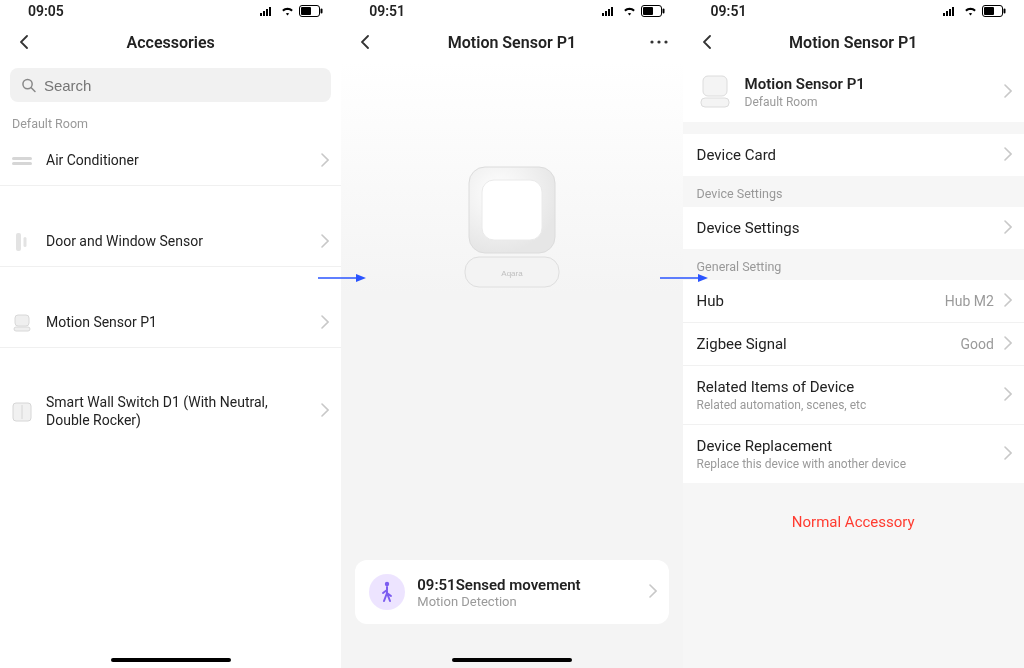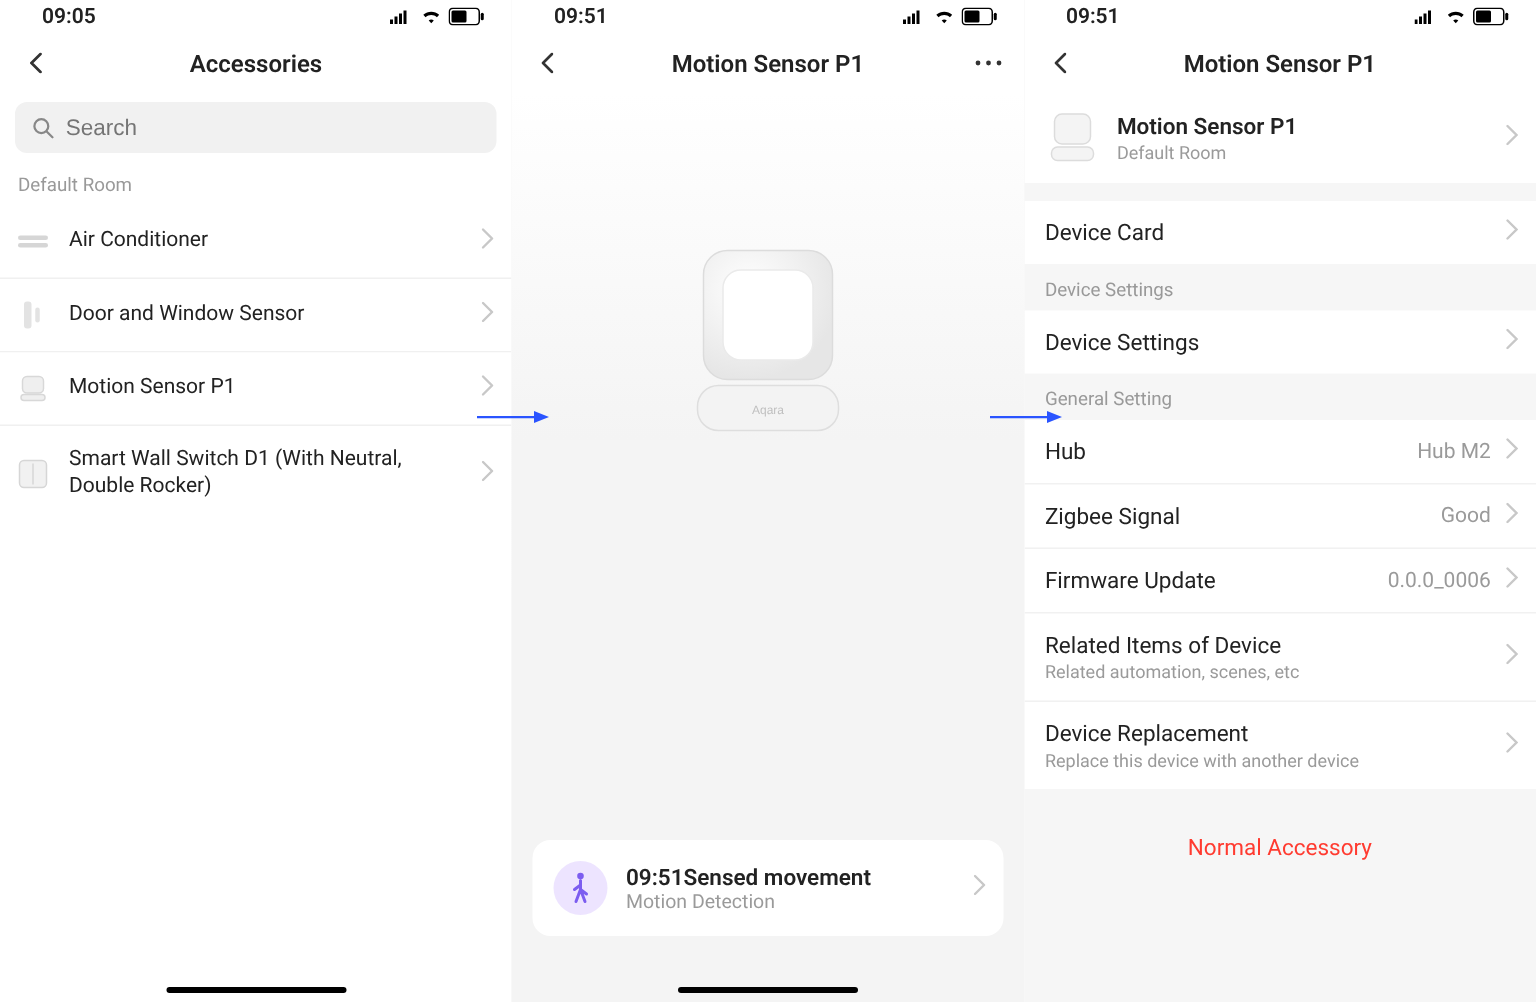--- a/index.html
+++ b/index.html
@@ -86,21 +86,21 @@
   .search svg { margin-right: 8px; }
   .search input {
     border: none; outline: none; background: transparent;
     font-size: 15px; color: #888; width: 100%;
   }
   .section-label {
     font-size: 12.5px;
     color: #999;
     padding: 6px 12px;
   }
-  .list { display: flex; flex-direction: column; }
+  .list { display: flex; flex-direction: column; gap: 32px; }
   .row {
     display: flex;
     align-items: center;
     padding: 14px 12px;
     background: #fff;
     border-bottom: 1px solid #f0f0f0;
     position: relative;
   }
   .row:last-child { border-bottom: none; }
   .row .icon-slot {
@@ -476,27 +476,20 @@
           </svg></span>
     </div>
     <div class="p3-card">
       <div class="title">Zigbee Signal</div>
       <div class="val">Good</div>
       <span class="chev"><svg class="chevron-svg" viewBox="0 0 8 14">
             <path d="M1 1 L7 7 L1 13" stroke="#c8c8c8" stroke-width="1.6" fill="none" stroke-linecap="round"></path>
           </svg></span>
     </div>
     <div class="p3-card">
-      <div class="title">Firmware Update</div>
-      <div class="val">0.0.0_0006</div>
-      <span class="chev"><svg class="chevron-svg" viewBox="0 0 8 14">
-            <path d="M1 1 L7 7 L1 13" stroke="#c8c8c8" stroke-width="1.6" fill="none" stroke-linecap="round"></path>
-          </svg></span>
-    </div>
-    <div class="p3-card">
       <div>
         <div class="title">Related Items of Device</div>
         <div class="sub">Related automation, scenes, etc</div>
       </div>
       <span class="chev"><svg class="chevron-svg" viewBox="0 0 8 14">
             <path d="M1 1 L7 7 L1 13" stroke="#c8c8c8" stroke-width="1.6" fill="none" stroke-linecap="round"></path>
           </svg></span>
     </div>
     <div class="p3-card">
       <div>

